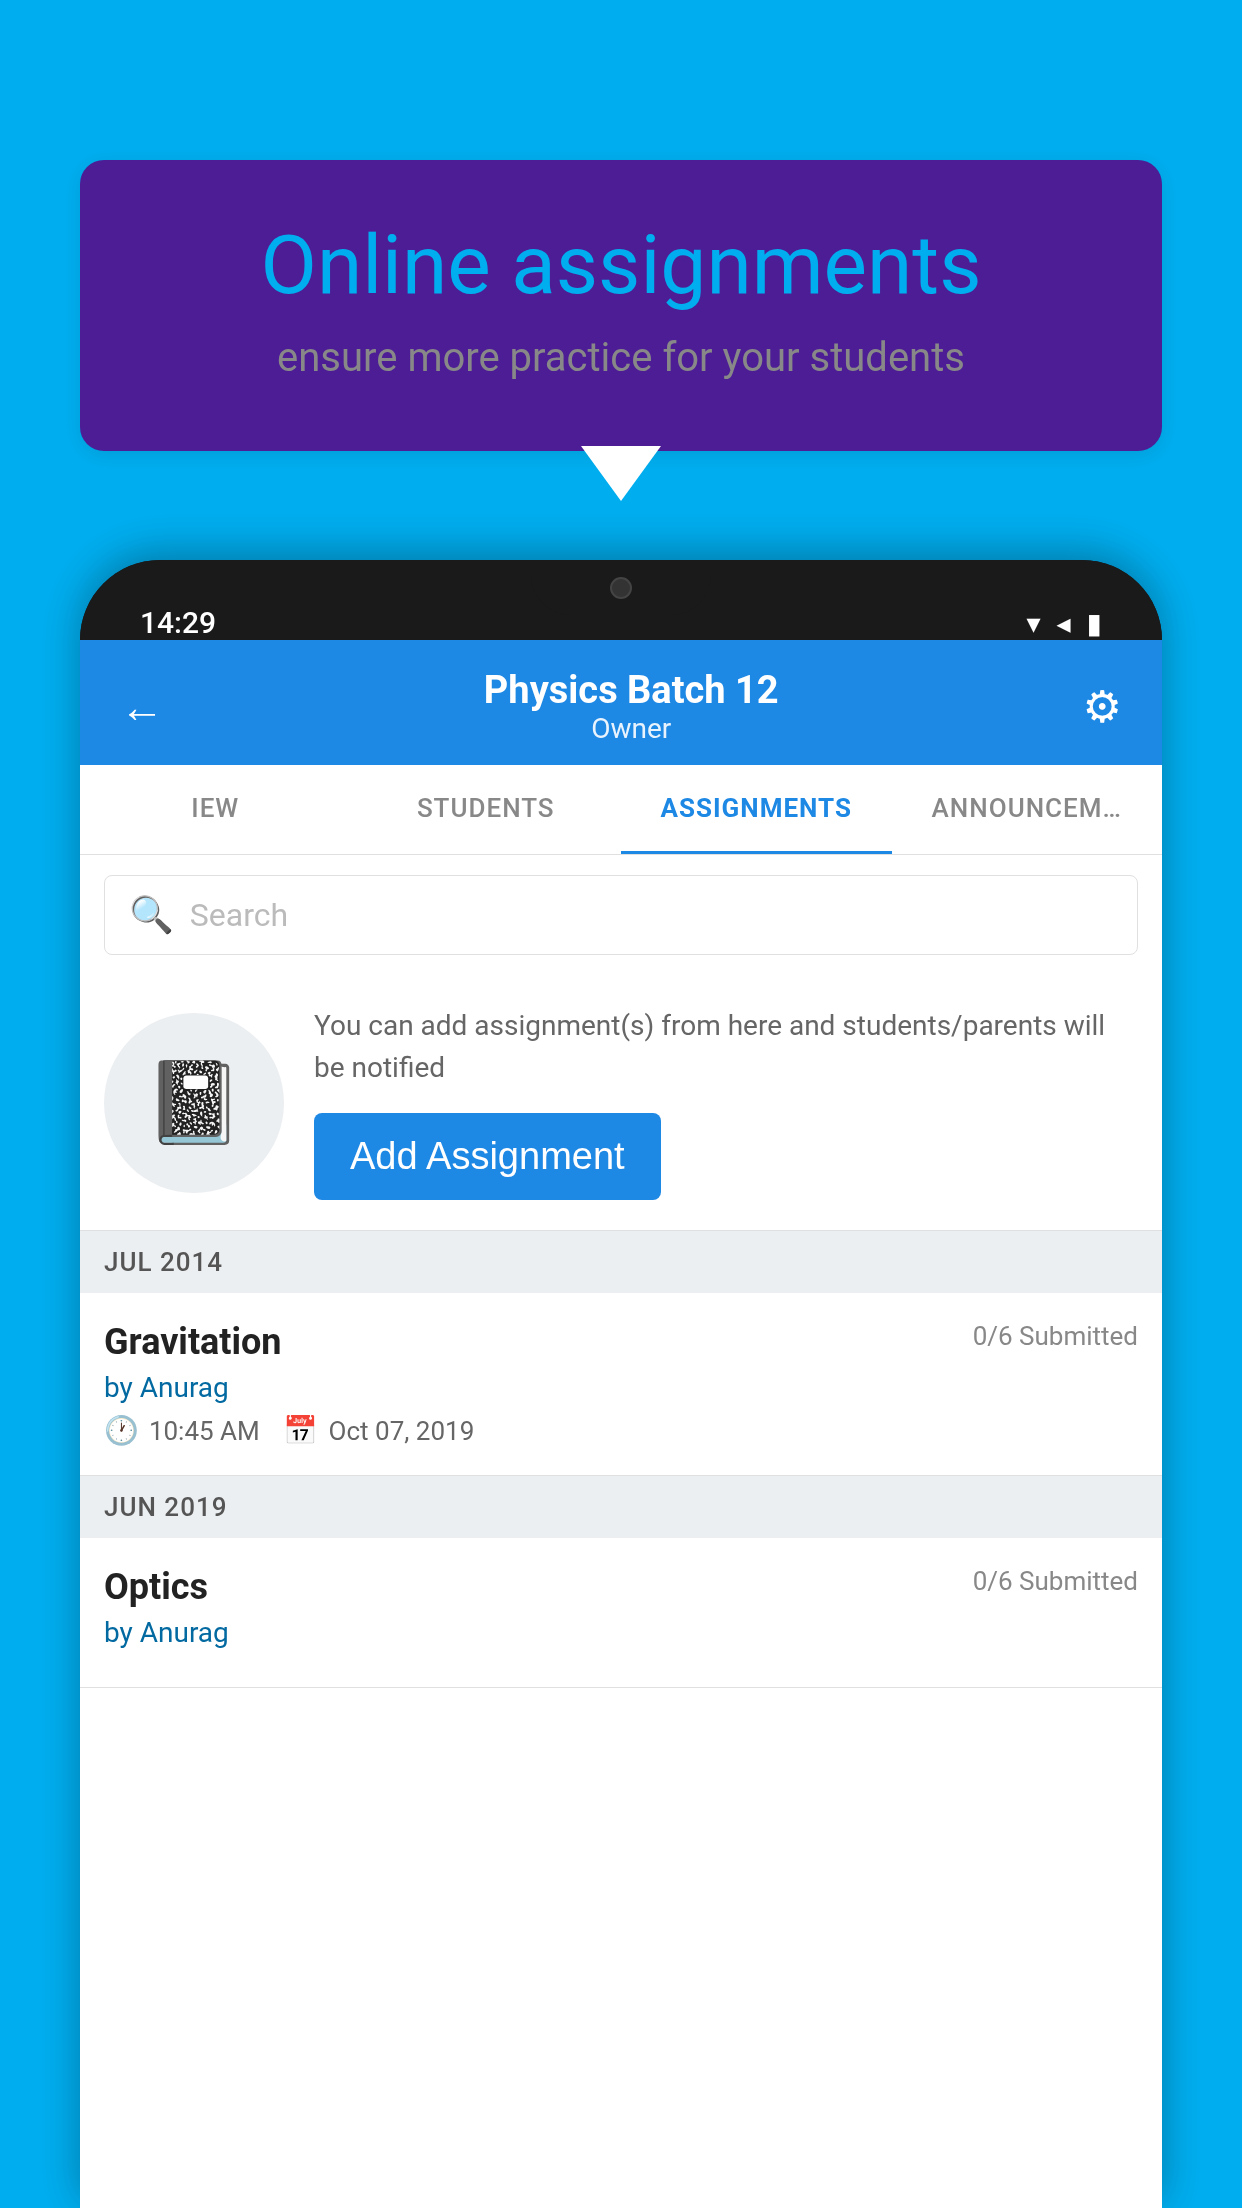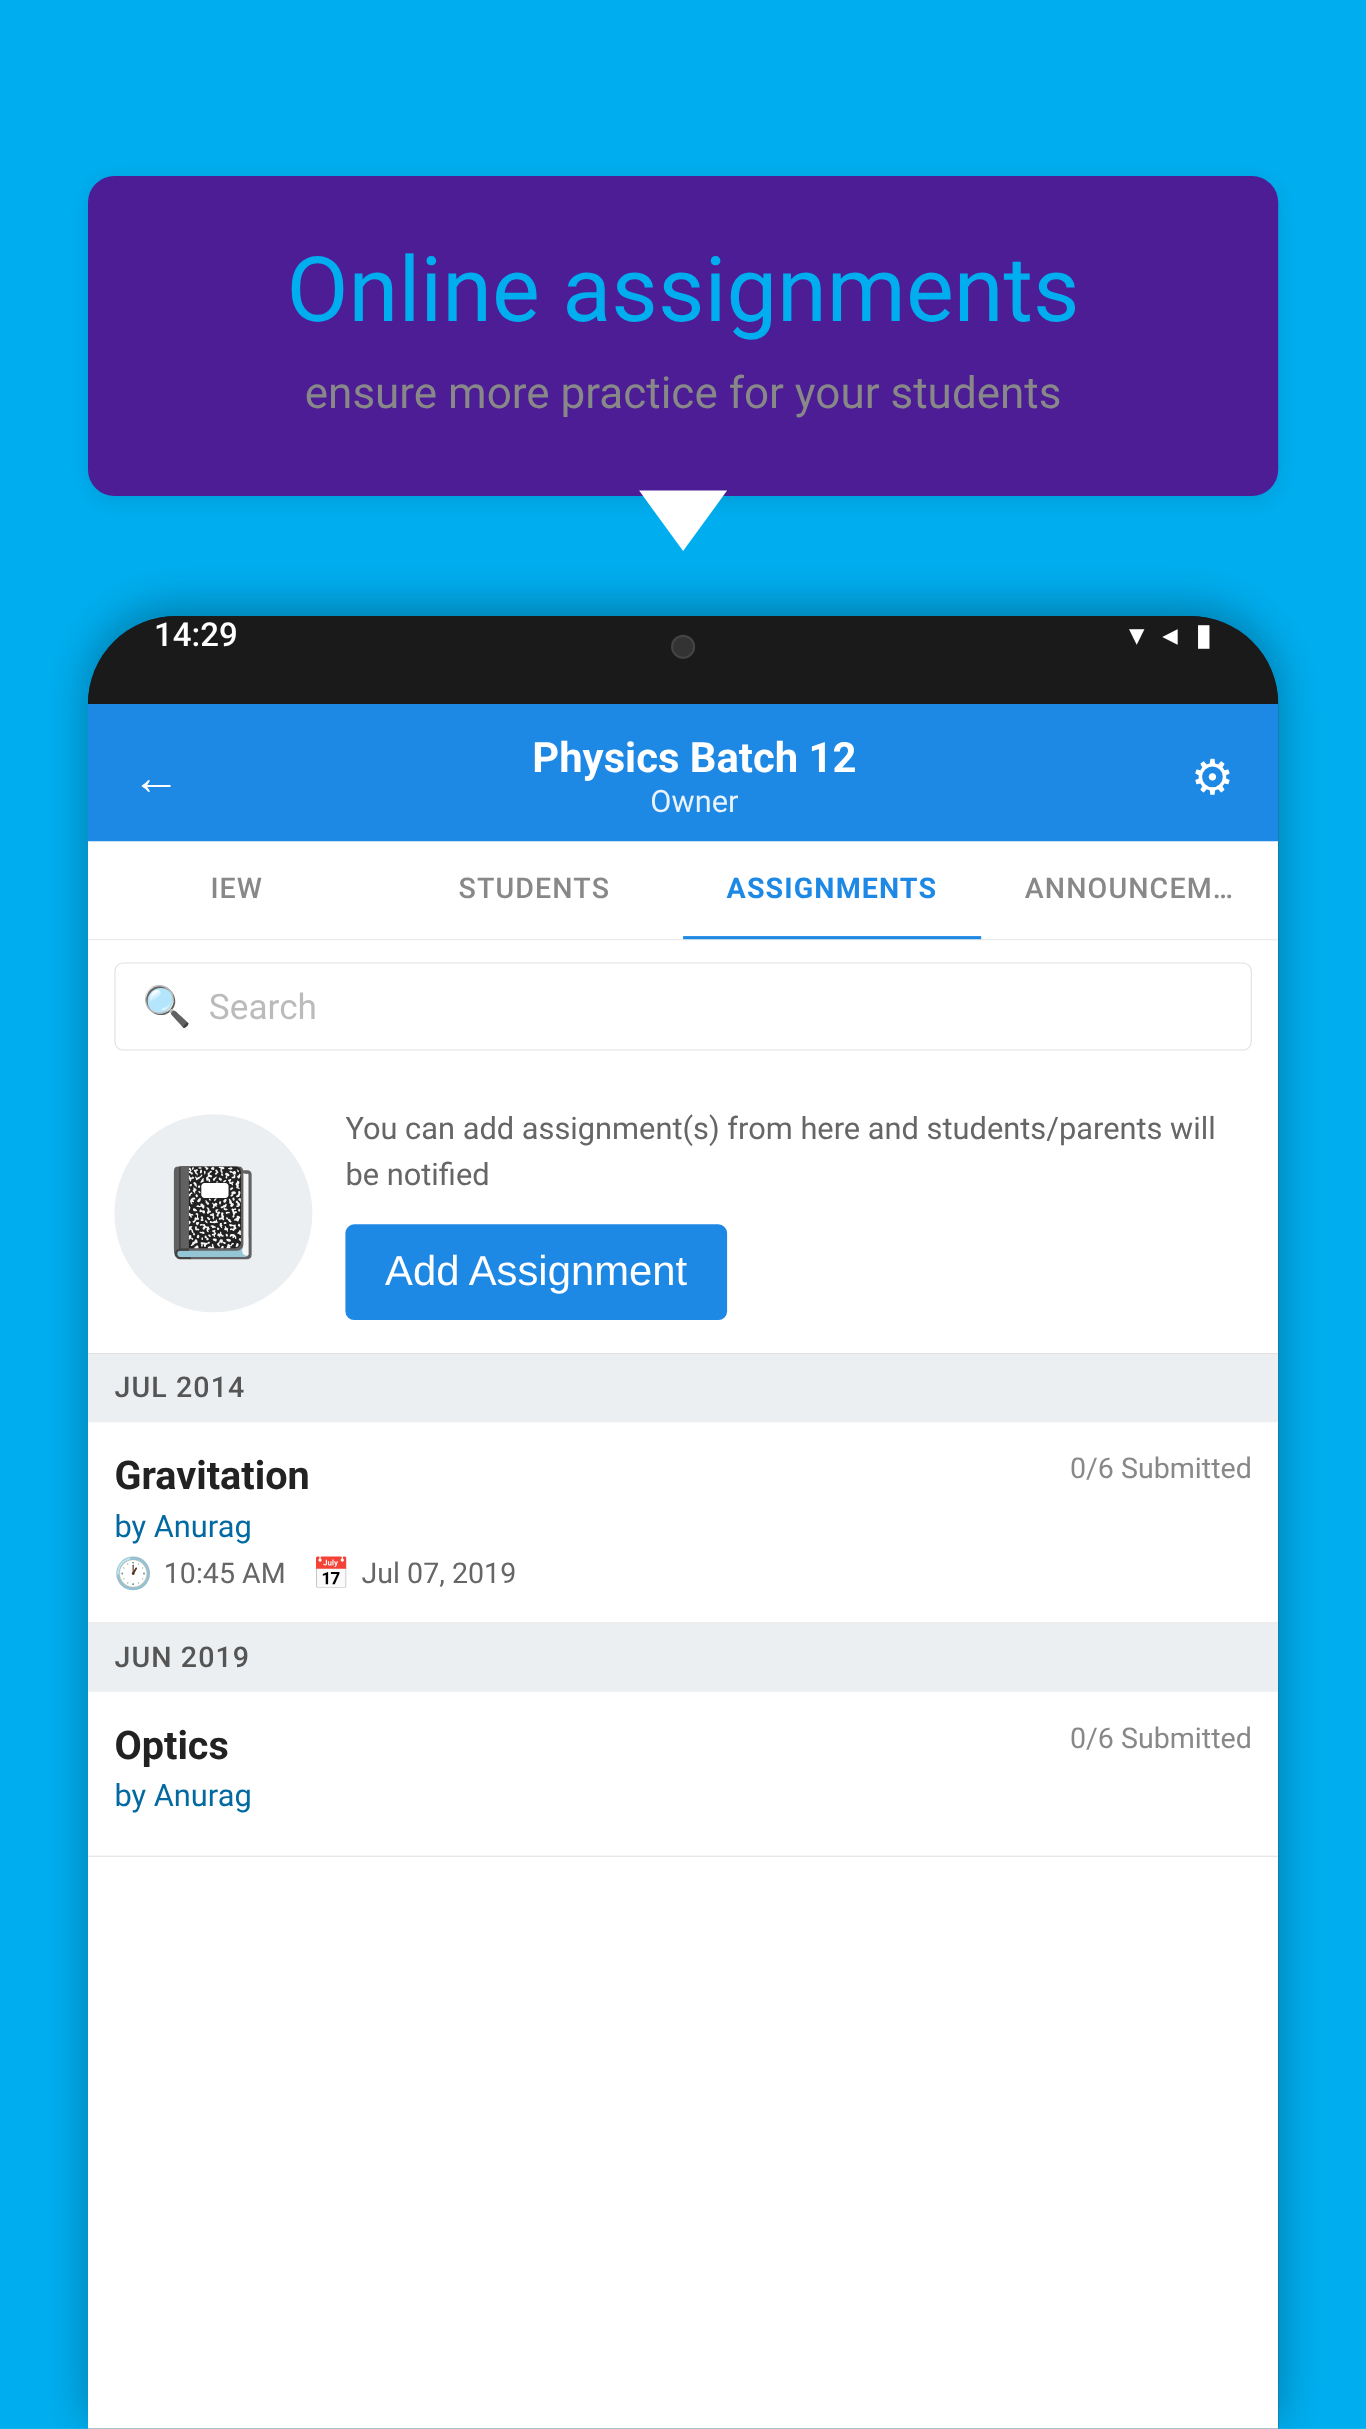--- a/index.html
+++ b/index.html
@@ -68,21 +68,21 @@
       background: #1a1a1a;
       border-radius: 80px 80px 0 0;
       overflow: hidden;
       box-shadow: 0 -8px 40px rgba(0,0,0,0.3);
     }
 
     .phone-notch-area {
       background: #1a1a1a;
       height: 80px;
       display: flex;
-      align-items: flex-start;
+      align-items: flex-end;
       justify-content: space-between;
       padding: 0 60px;
       position: relative;
       z-index: 10;
     }
 
     .status-time {
       color: white;
       font-size: 30px;
       font-weight: 500;
@@ -411,21 +411,21 @@
           <span class="assignment-submitted">0/6 Submitted</span>
         </div>
         <div class="assignment-by">by Anurag</div>
         <div class="assignment-meta">
           <div class="meta-item">
             <span class="meta-icon">🕐</span>
             <span>10:45 AM</span>
           </div>
           <div class="meta-item">
             <span class="meta-icon">📅</span>
-            <span>Jul 07, 2019</span>
+            <span>Oct 07, 2019</span>
           </div>
         </div>
       </div>
 
       <div class="section-header">
         <span>JUN 2019</span>
       </div>
 
       <div class="assignment-item">
         <div class="assignment-row-top">

